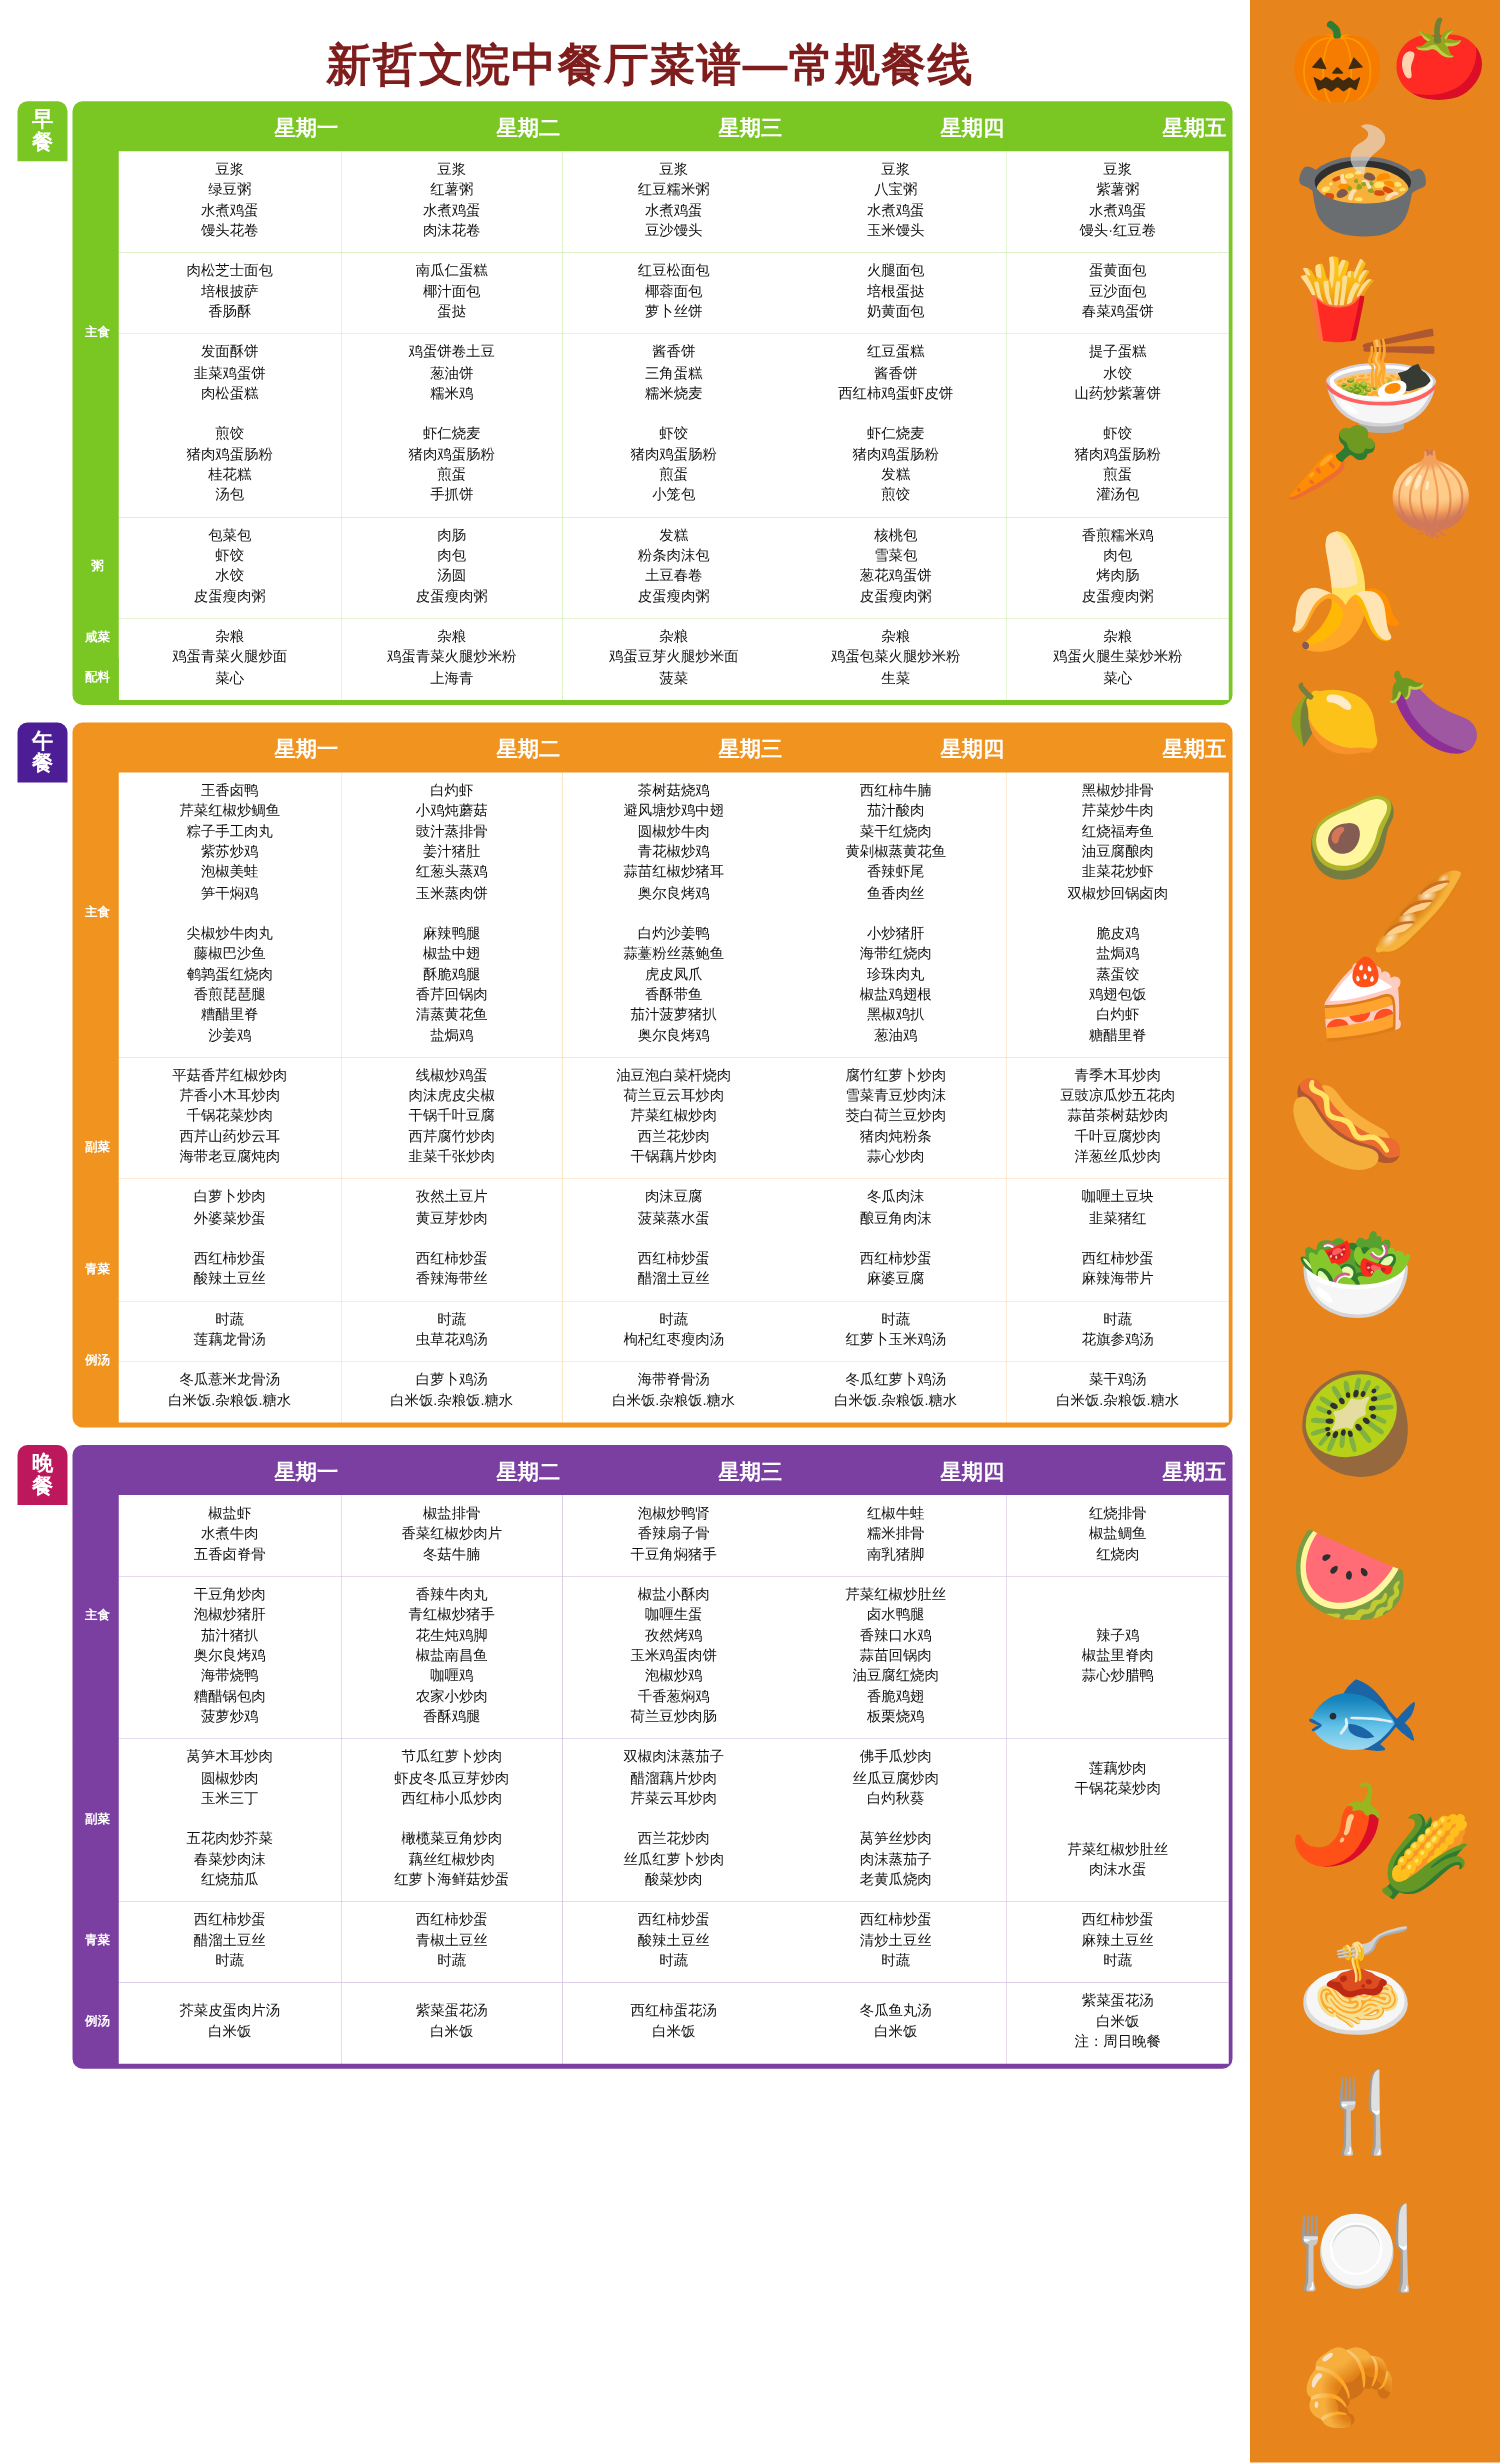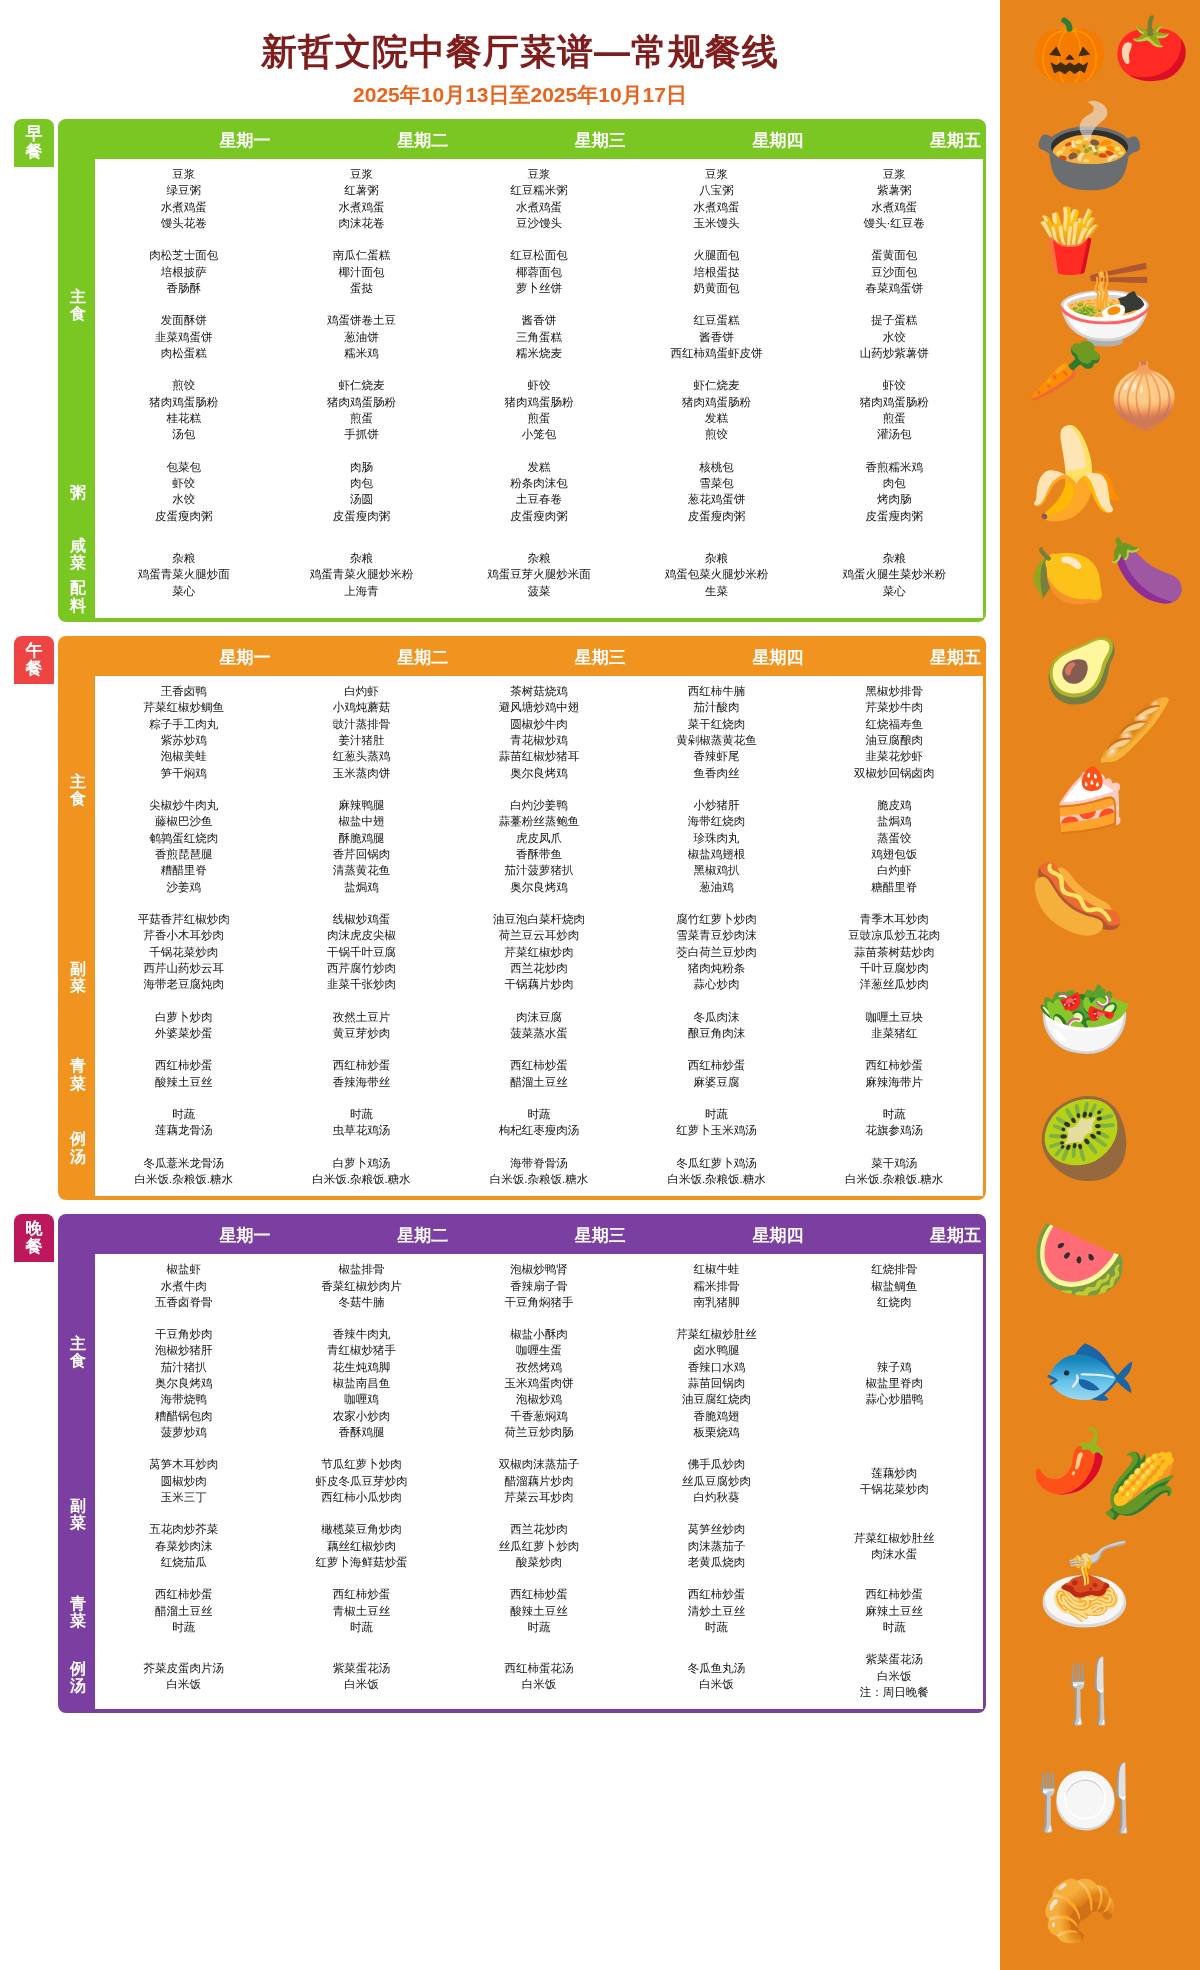--- a/index.html
+++ b/index.html
@@ -68,34 +68,34 @@
   table.menu td {
     background:#fff;
     font-size:11.5px;
     line-height:1.42;
     text-align:center;
     vertical-align:middle;
     padding:7px 3px;
     color:#111;
   }
   table.menu td.rowlabel {
-    color:#fff; font-weight:bold; font-size:16px;
+    color:#fff; font-weight:bold; font-size:10px;
     width:34px; padding:4px 2px; line-height:1.08;
     border-radius:0;
   }
   .cellwrap { white-space:pre-line; }
 
   
   .bf .meal-tab { background:#7ac623; }
   .bf table.menu th { background:#7ac623; }
   .bf .meal-body { background:#7ac623; padding:3px 3px 4px 3px; border-radius:8px; }
   .bf td.rowlabel { background:#7ac623; }
 
   
-  .ln .meal-tab { background:#ef4444; }
+  .ln .meal-tab { background:#4c1d95; }
   .ln table.menu th { background:#f0941f; }
   .ln .meal-body { background:#f0941f; padding:3px 3px 4px 3px; border-radius:8px; }
   .ln td.rowlabel { background:#f0941f; }
 
   
   .dn .meal-tab { background:#be185d; }
   .dn table.menu th { background:#7a3fa0; }
   .dn .meal-body { background:#7a3fa0; padding:3px 3px 4px 3px; border-radius:8px; }
   .dn td.rowlabel { background:#7a3fa0; }
   td.body-cell { border:0; }
@@ -130,21 +130,20 @@
     <div class="fi" style="left:25px; top:1545px; font-size:78px;">🍝</div>
     <div class="fi" style="left:30px; top:1660px;">🍴</div>
     <div class="fi" style="left:25px; top:1760px; font-size:78px;">🍽️</div>
     <div class="fi" style="left:20px; top:1880px;">🥐</div>
   </div>
 
   <div class="content">
 
     <div class="title-wrap">
       <div class="main-title">新哲文院中餐厅菜谱—常规餐线</div>
-      <div class="sub-title">2025年10月13日至2025年10月17日</div>
     </div>
 
     <div class="meal bf">
       <div class="meal-tab">早餐</div>
       <div class="meal-body">
         <table class="menu">
           <thead>
             <tr>
               <th class="spacer-col" style="width:34px;"></th>
               <th>星期一</th>

